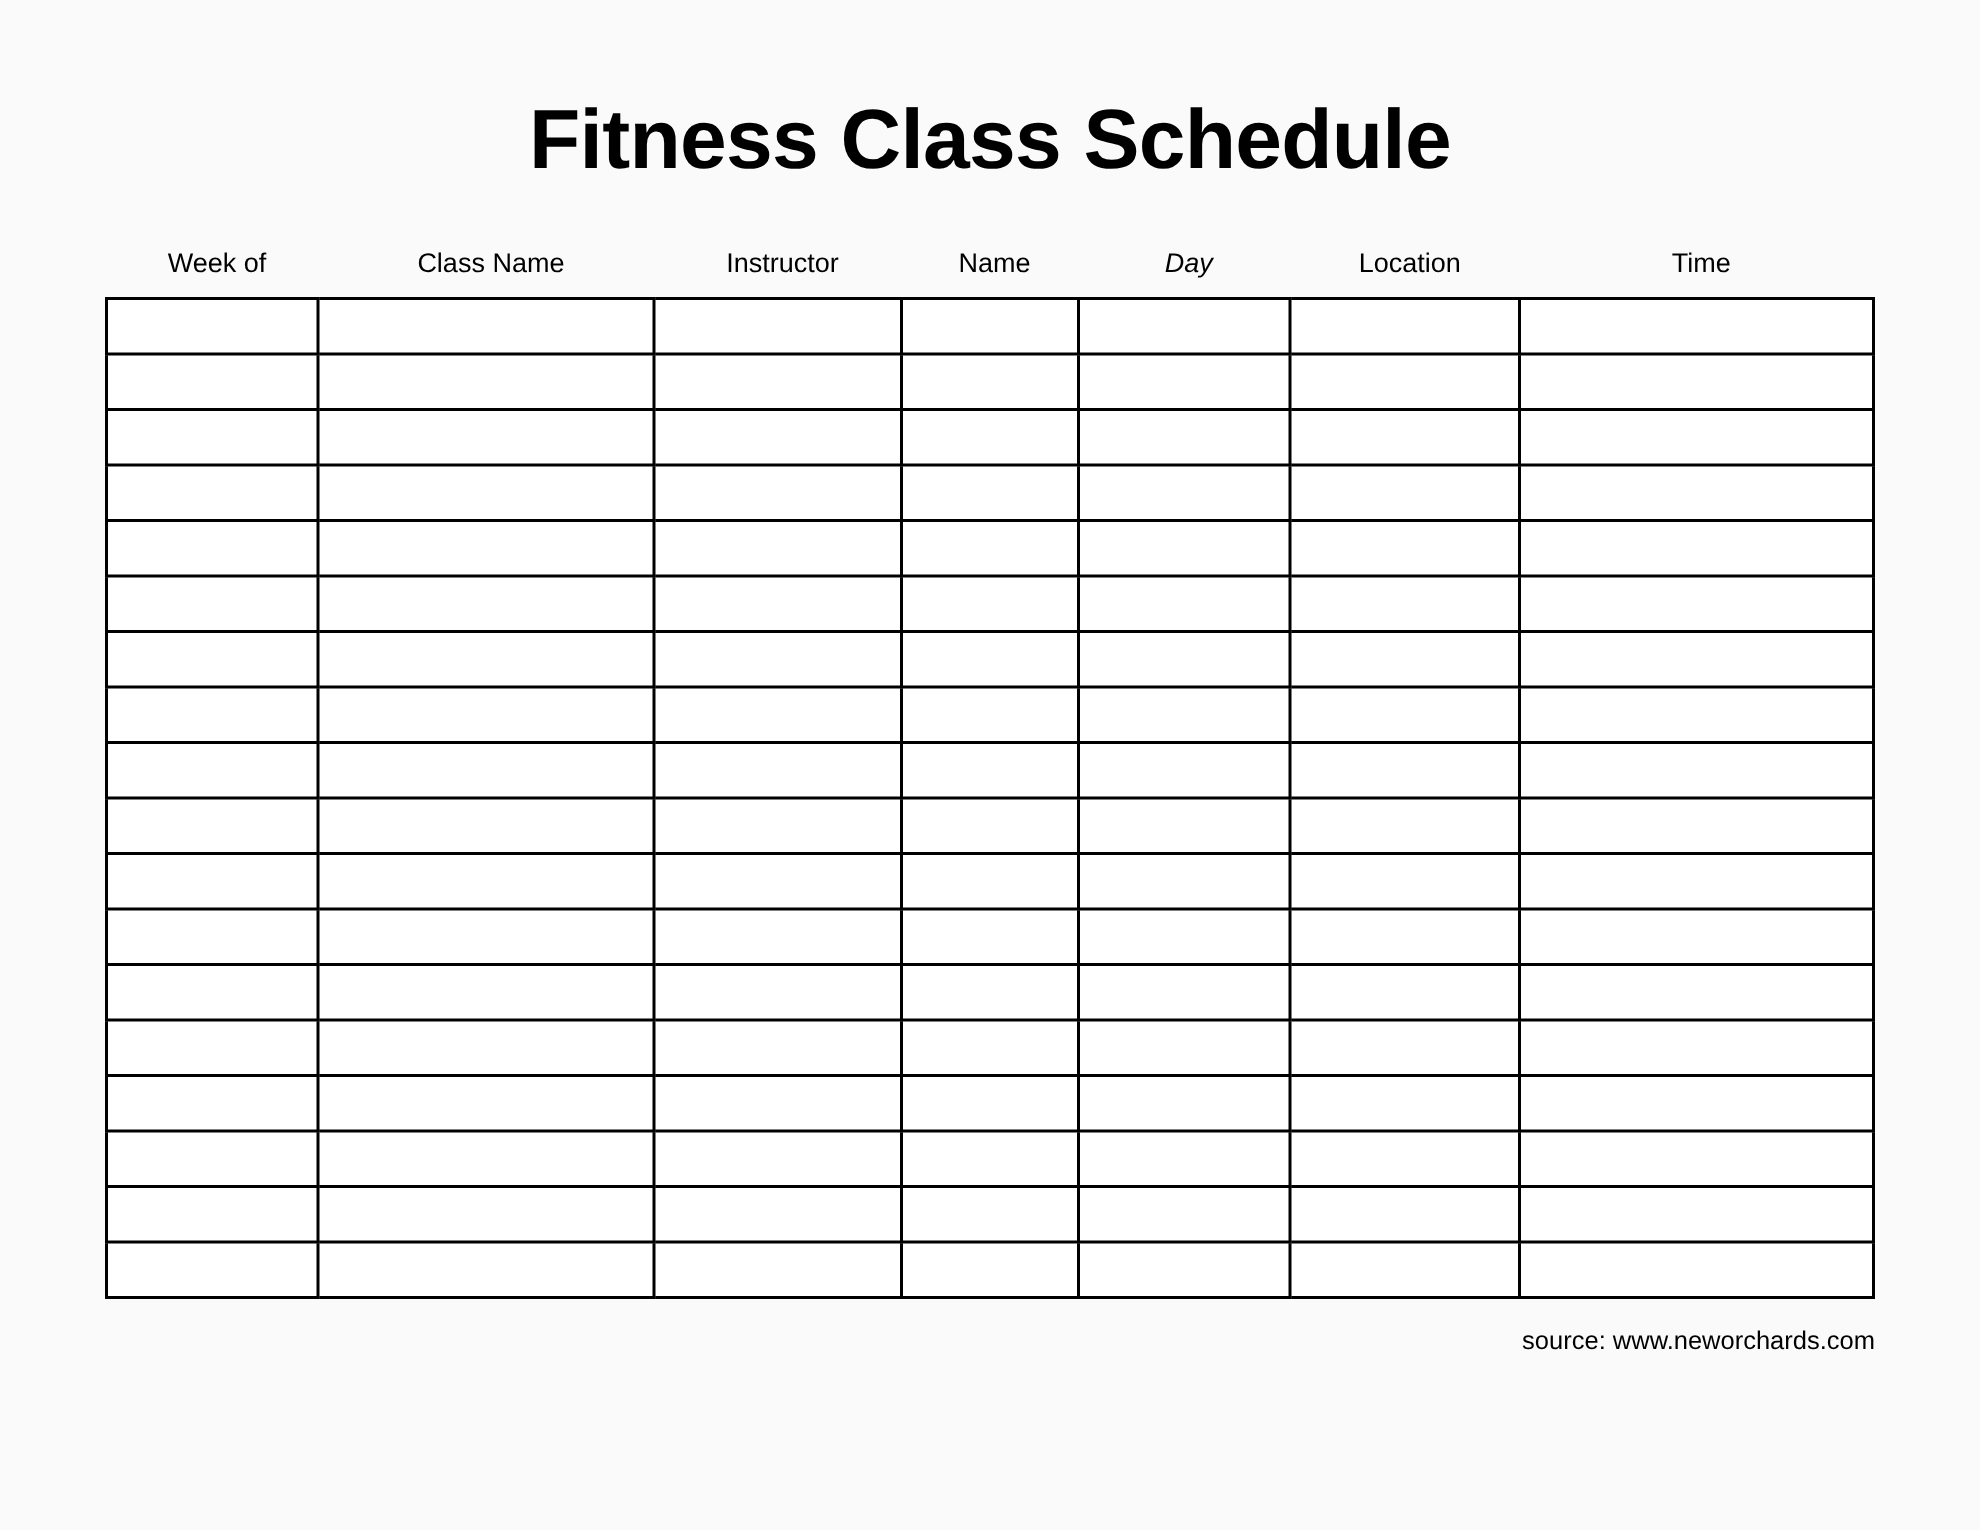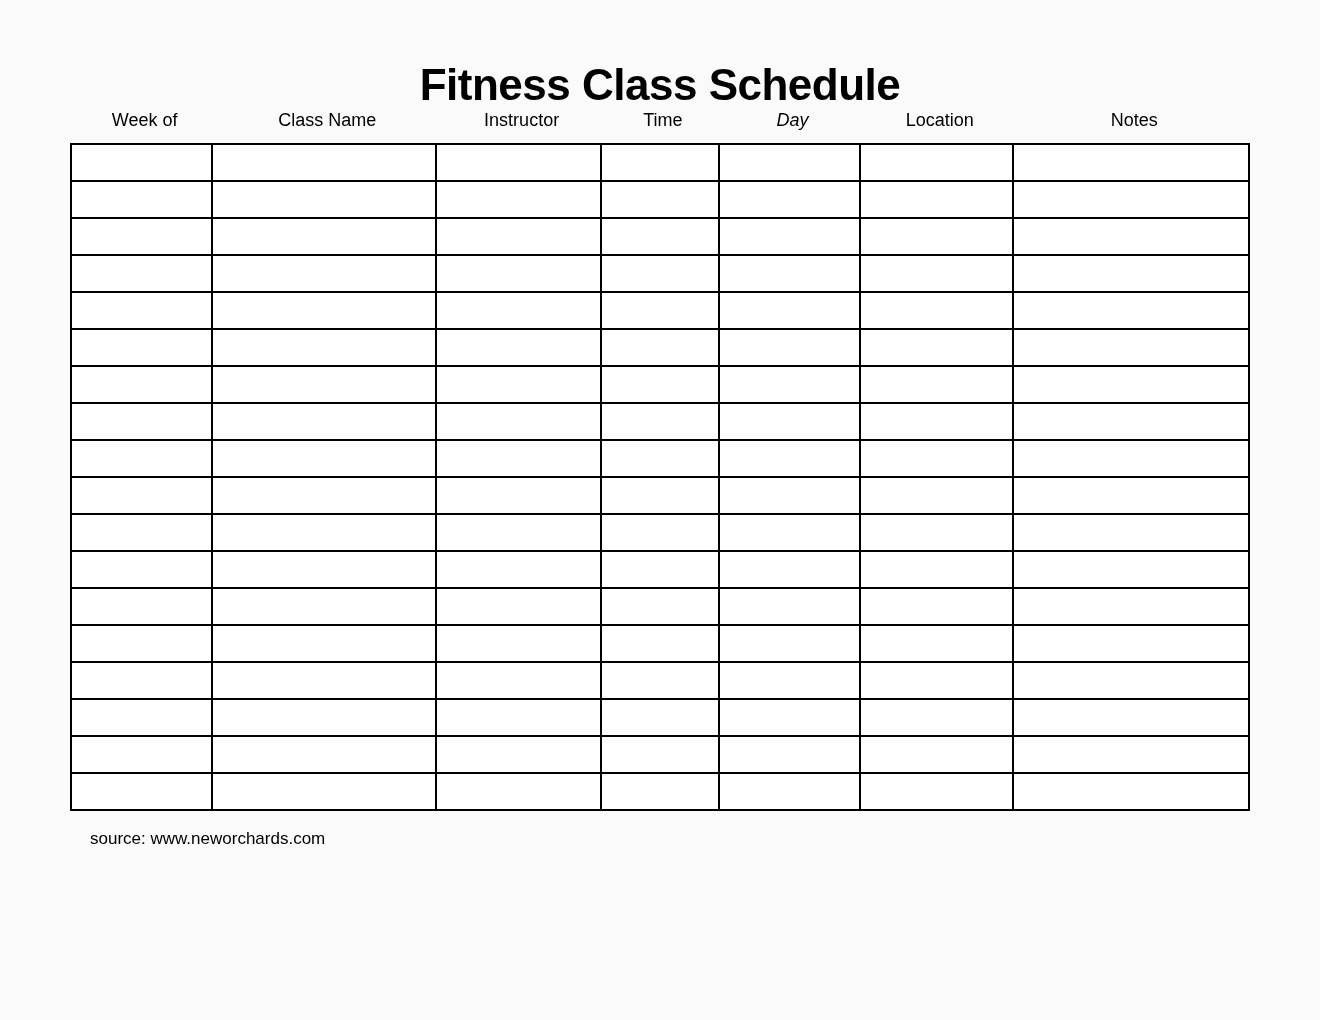--- a/index.html
+++ b/index.html
@@ -9,23 +9,24 @@
     }
     body {
       font-family: -apple-system, BlinkMacSystemFont, "Segoe UI", Helvetica, Arial, sans-serif;
       background: #fafafa;
       width: 1320px;
       height: 1020px;
       padding: 60px 70px 40px 70px;
     }
     .title {
       text-align: center;
-      font-size: 44px;
+      font-size: 56px;
       font-weight: 600;
       color: #000;
+      margin-bottom: 40px;
       letter-spacing: -0.5px;
     }
     .table-wrap {
       width: 100%;
     }
     table {
       width: 100%;
       border-collapse: collapse;
     }
     thead th {
@@ -50,38 +51,39 @@
     .col-instructor { width: 14%; margin-left: 28px; }
     .col-time { width: 10%; }
     .col-day { width: 12%; font-style: italic; }
     .col-location { width: 13%; }
     .col-notes { width: 20%; }
     .source {
       font-size: 17px;
       color: #000;
       margin-top: 18px;
       padding-left: 20px;
+      text-align: right;
     }
   </style>
 </head>
 <body>
 
 <h1 class="title">Fitness Class Schedule</h1>
 
 <div class="table-wrap">
   <table>
     <thead>
       <tr>
         <th class="col-week">Week of</th>
         <th class="col-class">Class Name</th>
         <th class="col-instructor">Instructor</th>
-        <th class="col-time">Time</th>
+        <th class="col-time">Name</th>
         <th class="col-day">Day</th>
         <th class="col-location">Location</th>
-        <th class="col-notes">Notes</th>
+        <th class="col-notes">Time</th>
       </tr>
     </thead>
     <tbody>
         <tr>
           <td></td>
           <td></td>
           <td></td>
           <td></td>
           <td></td>
           <td></td>

